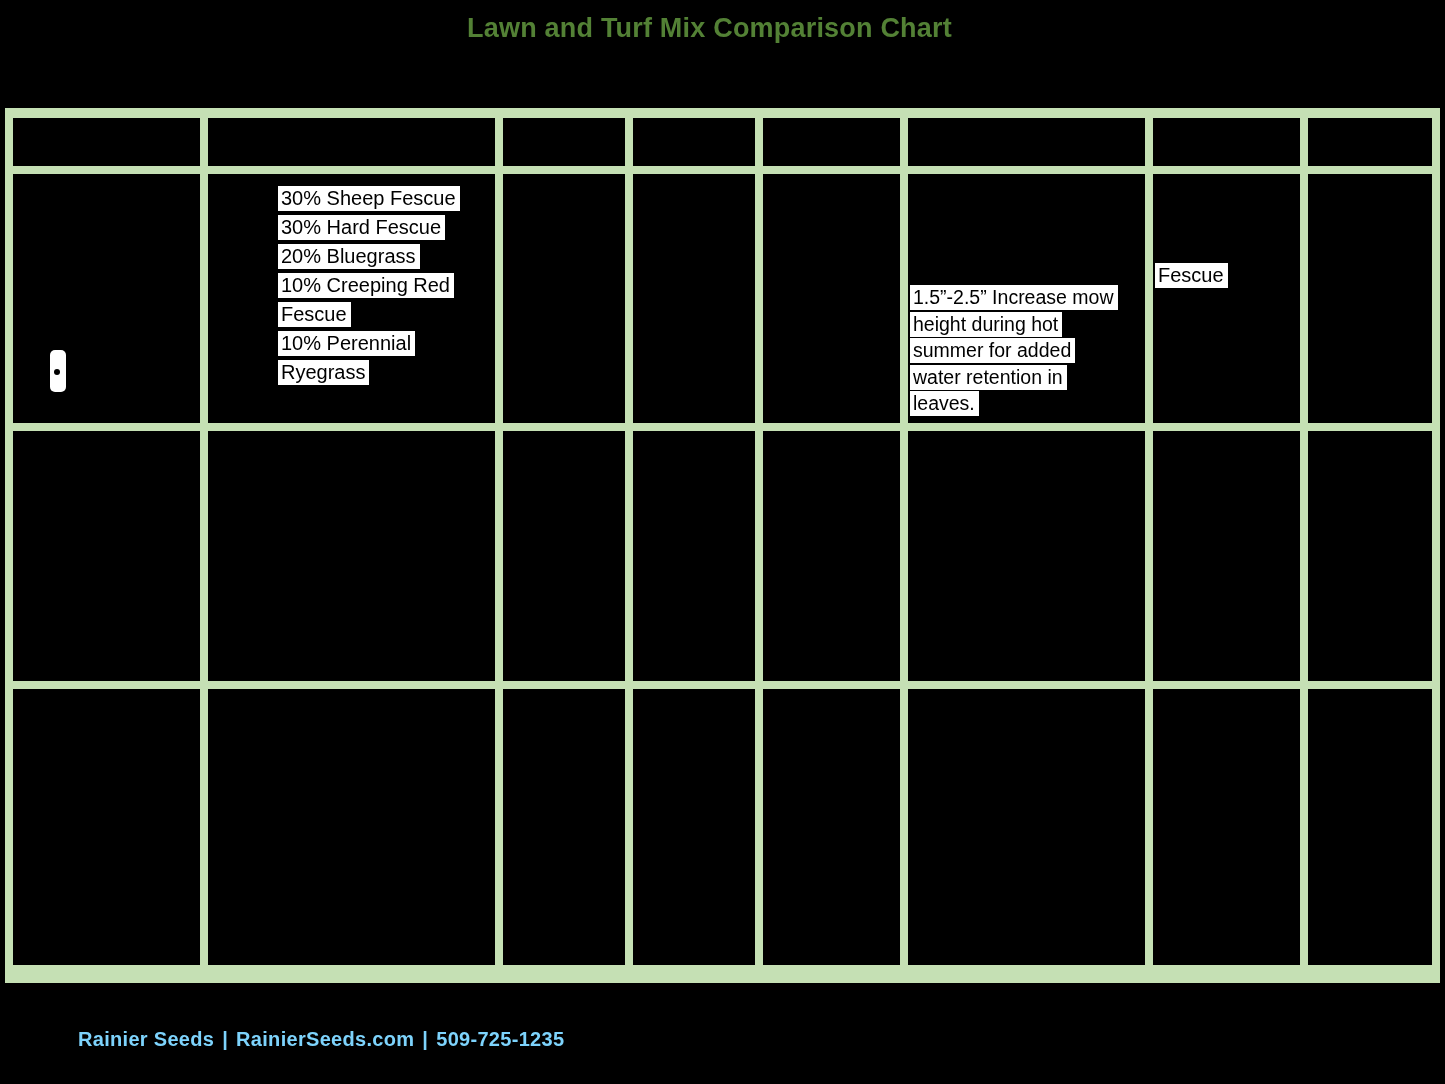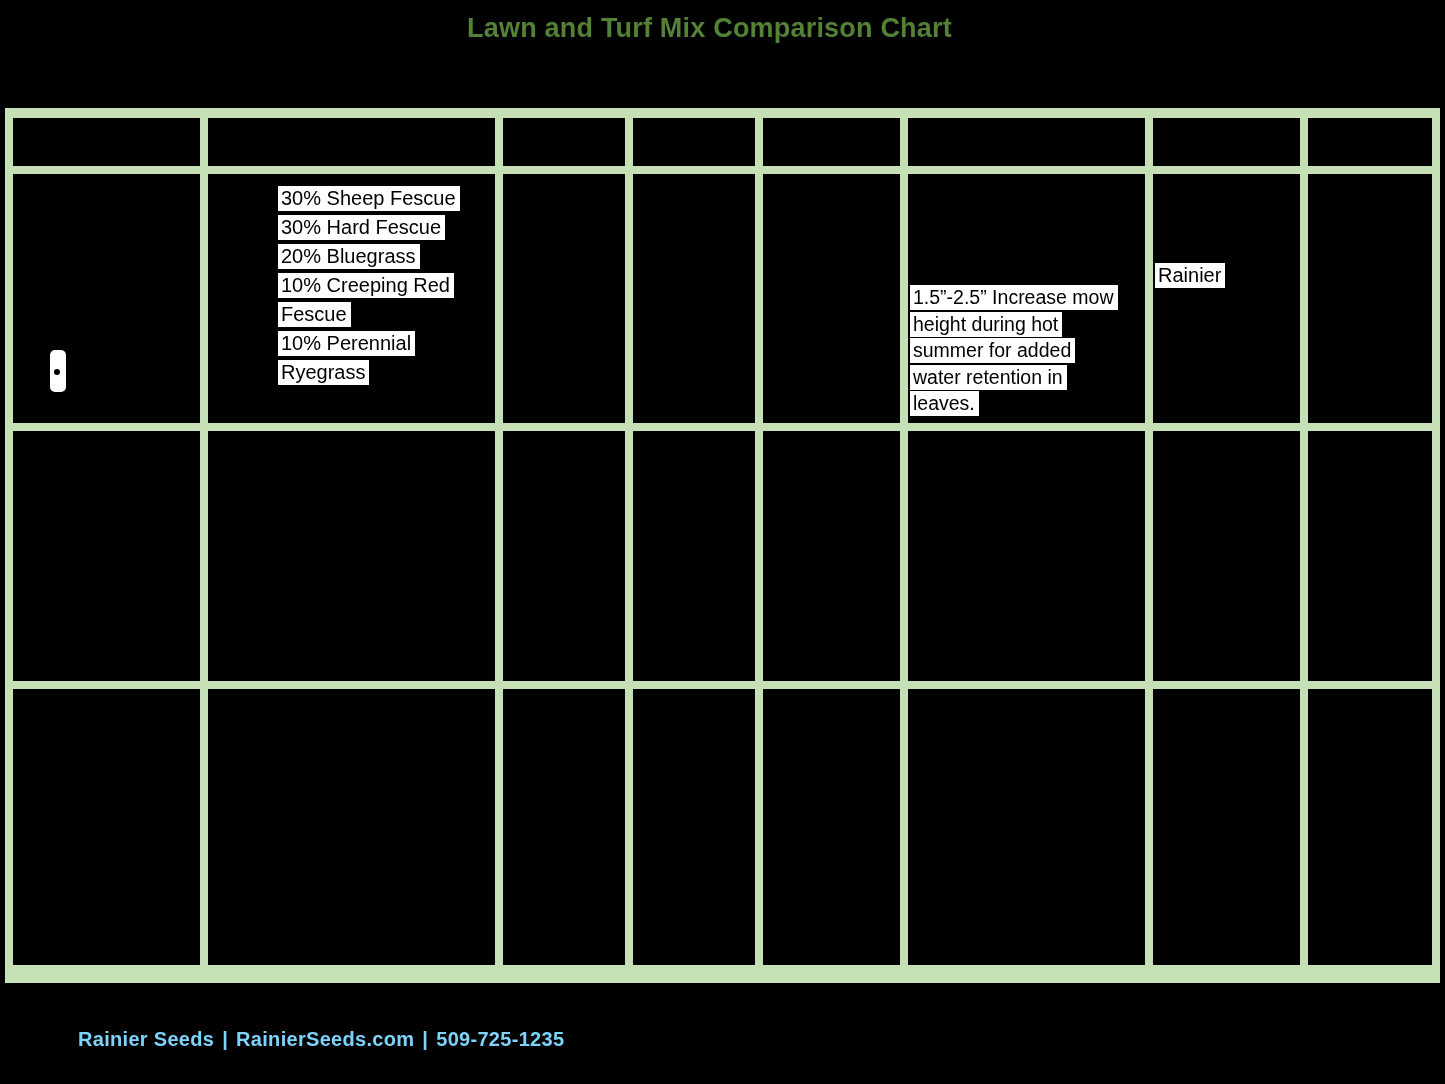--- a/index.html
+++ b/index.html
@@ -87,21 +87,21 @@
     <div class="cell">
       <div class="mix-lines"><span class="mix-item">30% Sheep Fescue</span><span class="mix-item">30% Hard Fescue</span><span class="mix-item">20% Bluegrass</span><span class="mix-item">10% Creeping Red Fescue</span><span class="mix-item">10% Perennial Ryegrass</span></div>
     </div>
     <div class="cell"></div>
     <div class="cell"></div>
     <div class="cell"></div>
     <div class="cell">
       <div class="note-box"><span class="hl">1.5”-2.5” Increase mow height during hot summer for added water retention in leaves.</span></div>
     </div>
     <div class="cell">
-      <div class="lowest-box"><span class="hl">Rainier</span></div>
+      <div class="lowest-box"><span class="hl">Fescue</span></div>
     </div>
     <div class="cell"></div>
 
     <div class="cell"></div>
     <div class="cell"></div>
     <div class="cell"></div>
     <div class="cell"></div>
     <div class="cell"></div>
     <div class="cell"></div>
     <div class="cell"></div>

